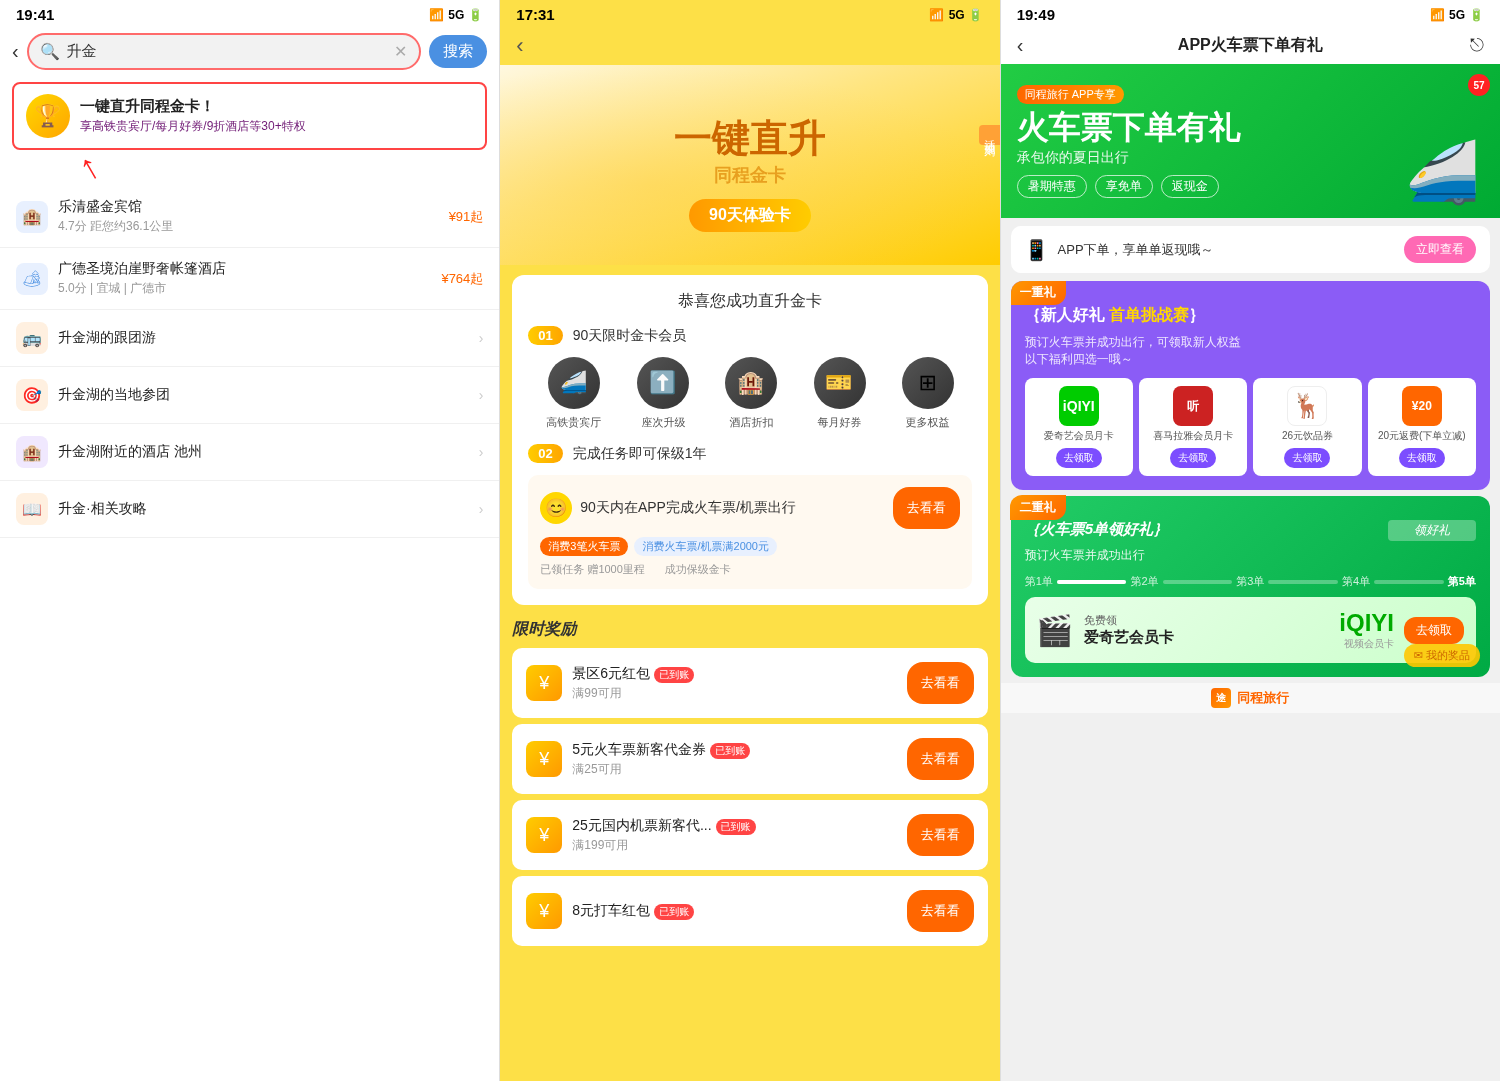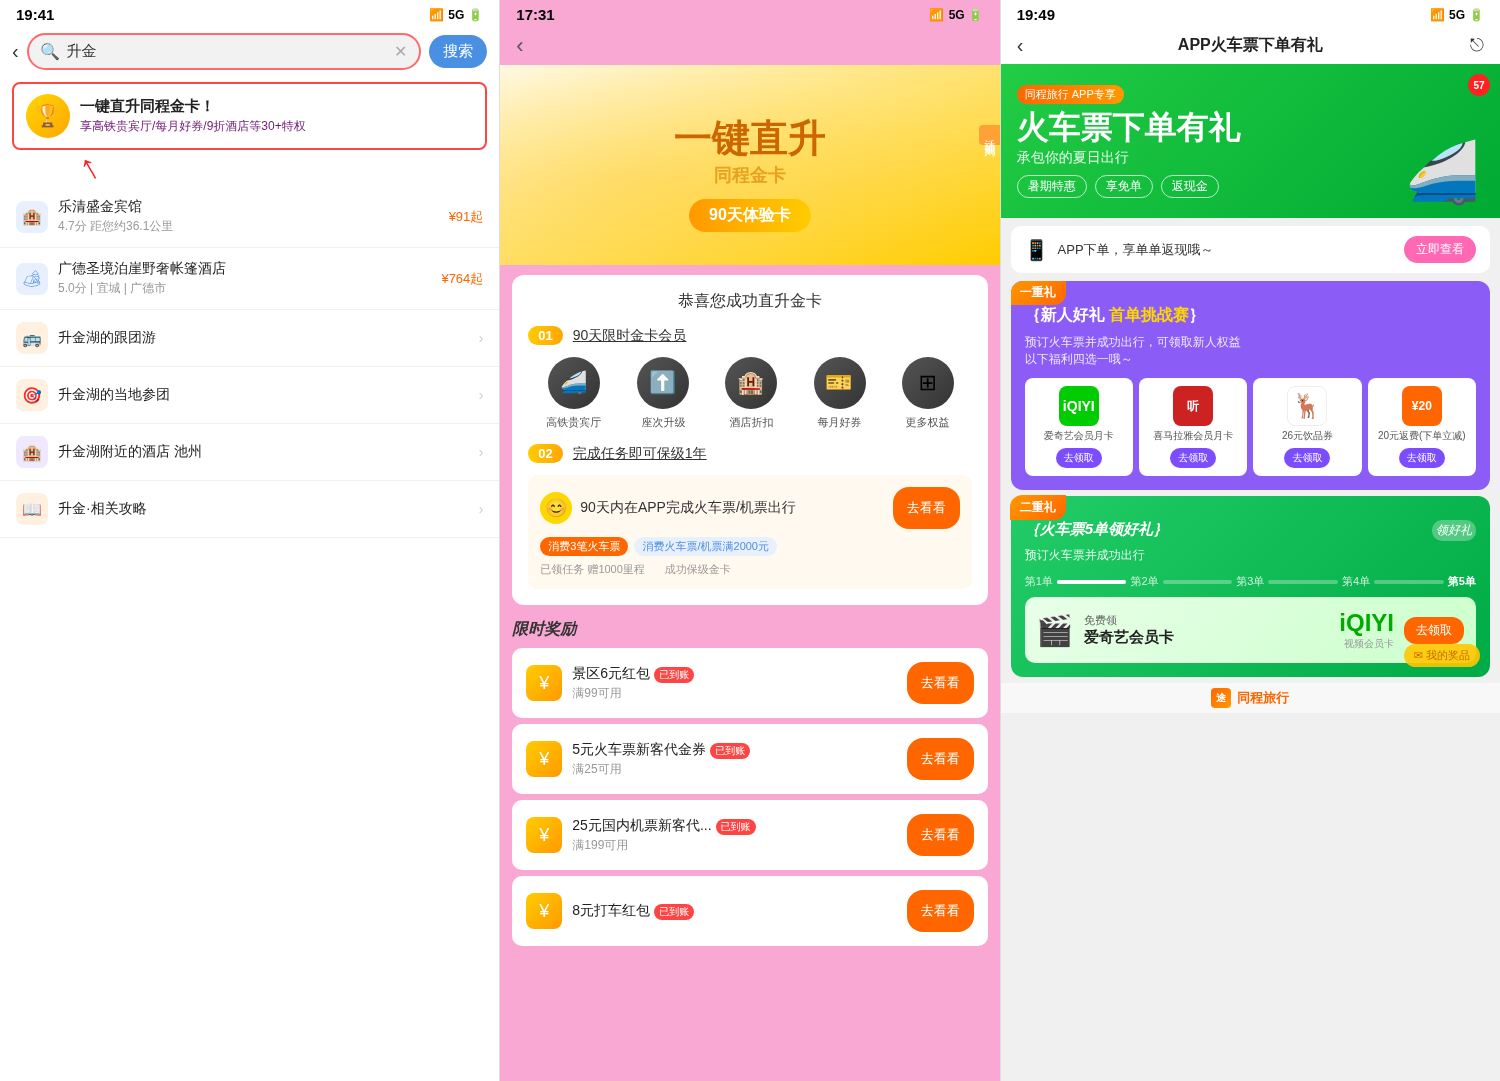--- a/index.html
+++ b/index.html
@@ -149,21 +149,21 @@
     .icon-blue { background: #e8f0fe; color: #4a90e2; }
     .icon-purple { background: #f0e8fe; color: #8b5cf6; }
     .icon-orange { background: #fff0e0; color: #f4a020; }
     .list-content { flex: 1; }
     .list-name { font-size: 14px; color: #222; font-weight: 500; }
     .list-sub { font-size: 12px; color: #999; margin-top: 2px; }
     .list-price { font-size: 13px; color: #ff6600; }
     .list-arrow { color: #ccc; font-size: 14px; }
 
     
-    .panel2 { background: #f9a8d4; }
+    .panel2 { background: #fde047; }
 
     .status-bar-p2 { background: transparent; }
 
     .back-btn-p2 {
       padding: 6px 16px;
       font-size: 22px;
       color: #555;
       cursor: pointer;
     }
 
@@ -246,21 +246,21 @@
     }
     .step-badge {
       background: linear-gradient(90deg, #ffcc00, #ffa500);
       color: #fff;
       border-radius: 12px;
       padding: 2px 10px;
       font-size: 13px;
       font-weight: 700;
       flex-shrink: 0;
     }
-    .step-text { font-size: 14px; color: #333; text-decoration: underline; }
+    .step-text { font-size: 14px; color: #333; }
 
     
     .benefits-row {
       display: flex;
       justify-content: space-around;
       margin: 10px 0 4px;
     }
     .benefit-item {
       display: flex;
       flex-direction: column;
@@ -939,21 +939,21 @@
           </div>
         </div>
       </div>
     </div>
 
     <div class="gift-section2">
       <div class="section-num-badge">二重礼</div>
       <div style="margin-top:10px;">
         <div class="gift-section2-title">
           ｛火车票5单领好礼｝
-          <span style="float:right;background:rgba(255,255,255,0.3);color:#fff;border-radius:10px;padding:2px 4px;font-size:12px;font-weight:400;">领好礼</span>
+          <span style="float:right;background:rgba(255,255,255,0.3);color:#fff;border-radius:4px;padding:2px 26px;font-size:12px;font-weight:400;">领好礼</span>
         </div>
         <div class="gift-section2-desc">预订火车票并成功出行</div>
 
         <div class="progress-row">
           <span class="progress-step">第1单</span>
           <div class="progress-bar-wrap">
             <div class="progress-bar-fill" style="width:100%"></div>
           </div>
           <span class="progress-step">第2单</span>
           <div class="progress-bar-wrap">

